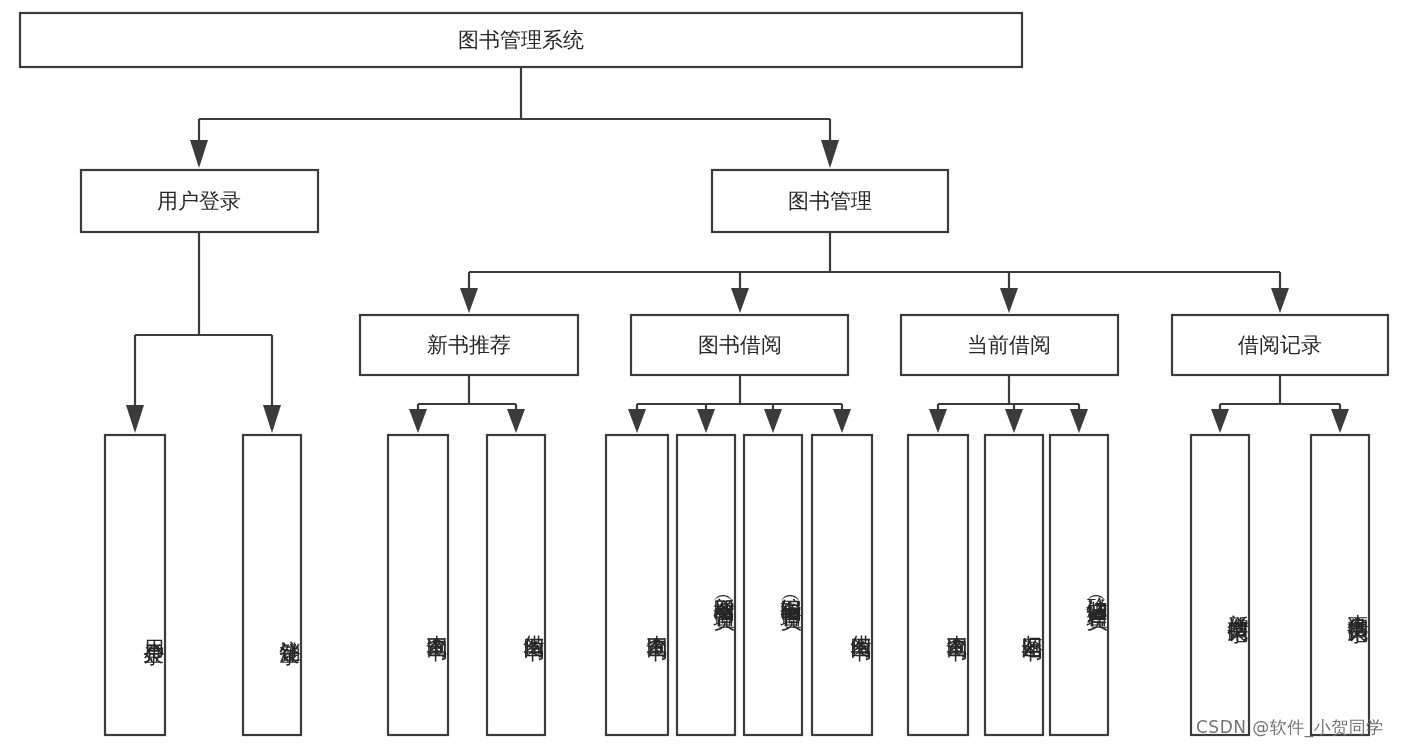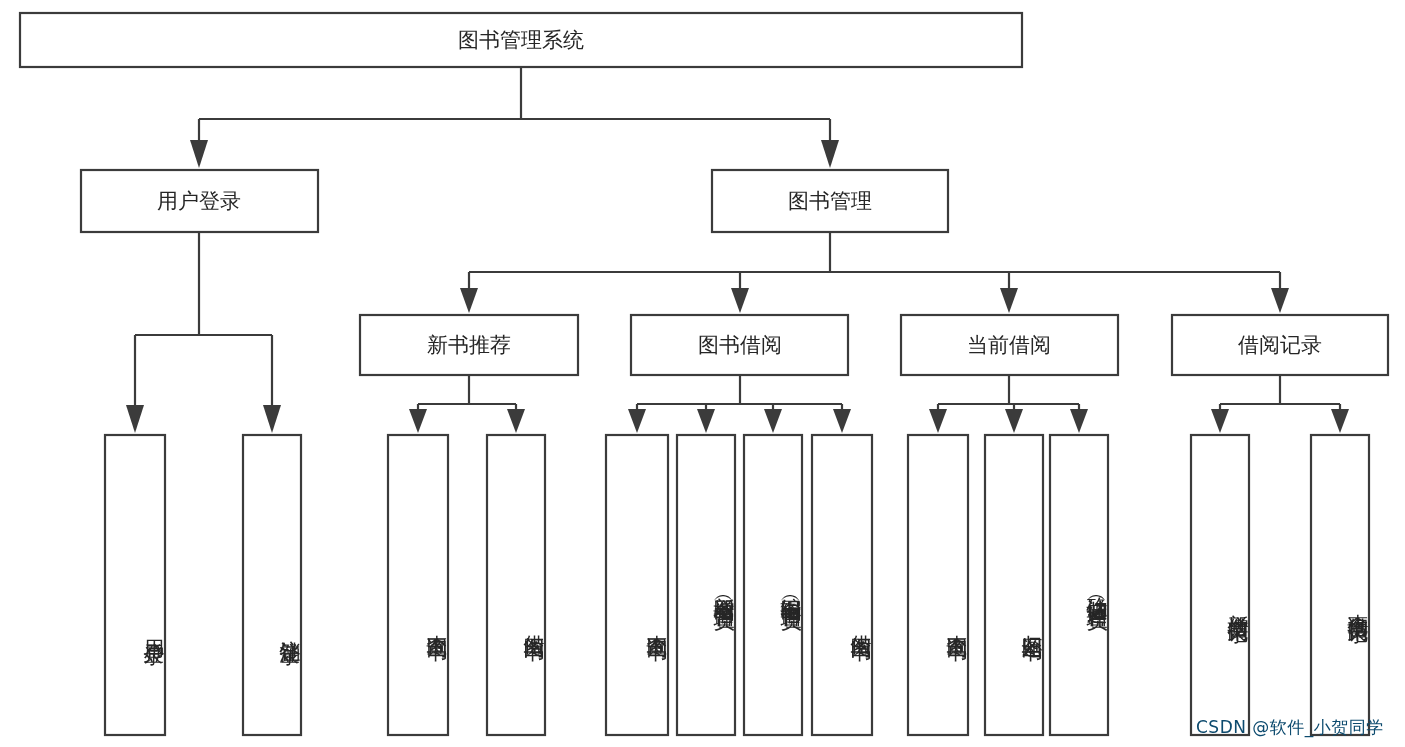--- a/index.html
+++ b/index.html
@@ -63,21 +63,21 @@
     align-items: flex-start;
     justify-content: center;
     pointer-events: none;
   }
   .watermark {
     position: absolute;
     left: 1196px;
     top: 716px;
     font-family: "DejaVu Sans", "Liberation Sans", sans-serif;
     font-size: 17px;
-    color: #0c4a6e;
+    color: #737373;
     white-space: nowrap;
     letter-spacing: 0.5px;
   }
 </style>
 </head>
 <body>
 
 <div id="diagram-root">
 
   <svg class="flow" viewBox="0 0 1405 747">

